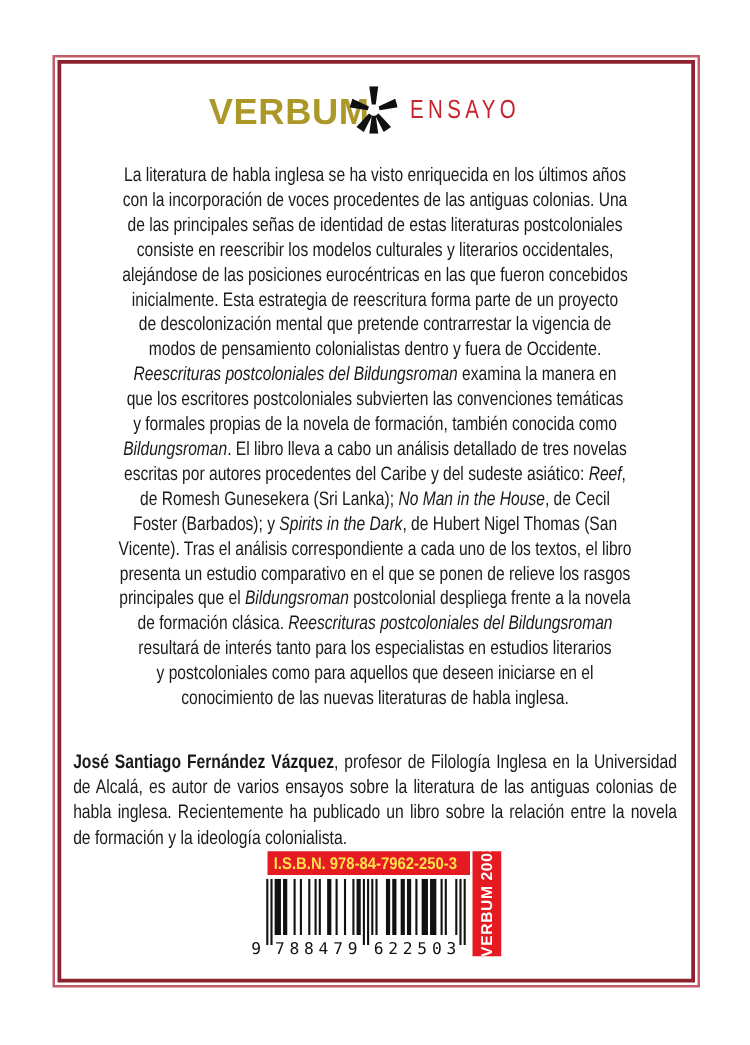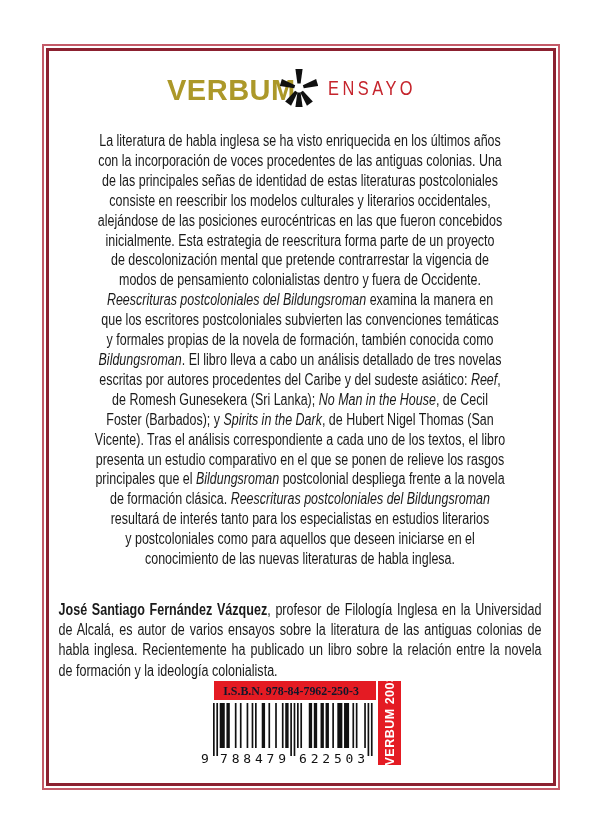--- a/index.html
+++ b/index.html
@@ -40,21 +40,21 @@
   .bio{
     position:absolute;top:584px;left:0;width:600px;font-size:15.6px;
     line-height:20.4px;text-align:justify;transform:scaleX(.805);
     transform-origin:50% 0;
   }
   .bio b{font-weight:bold}
 
   
   .isbn-banner{
     position:absolute;left:214px;top:681px;width:162px;height:19px;
-    background:#e41b23;color:#0f172a;display:flex;align-items:center;justify-content:flex-start;font-family:Liberation Serif, serif;
+    background:#e41b23;color:#fde047;display:flex;align-items:center;justify-content:flex-end;
   }
   .isbn-banner span{
     font-weight:bold;font-size:13.5px;white-space:nowrap;
     transform:scaleX(.88);display:inline-block;
   }
   .barcode{position:absolute;left:200px;top:703px}
   .barcode rect{fill:#111}
   .bc-digits{font-family:"DejaVu Sans Mono",monospace;font-size:13px;fill:#111}
 
   .year-tab{

